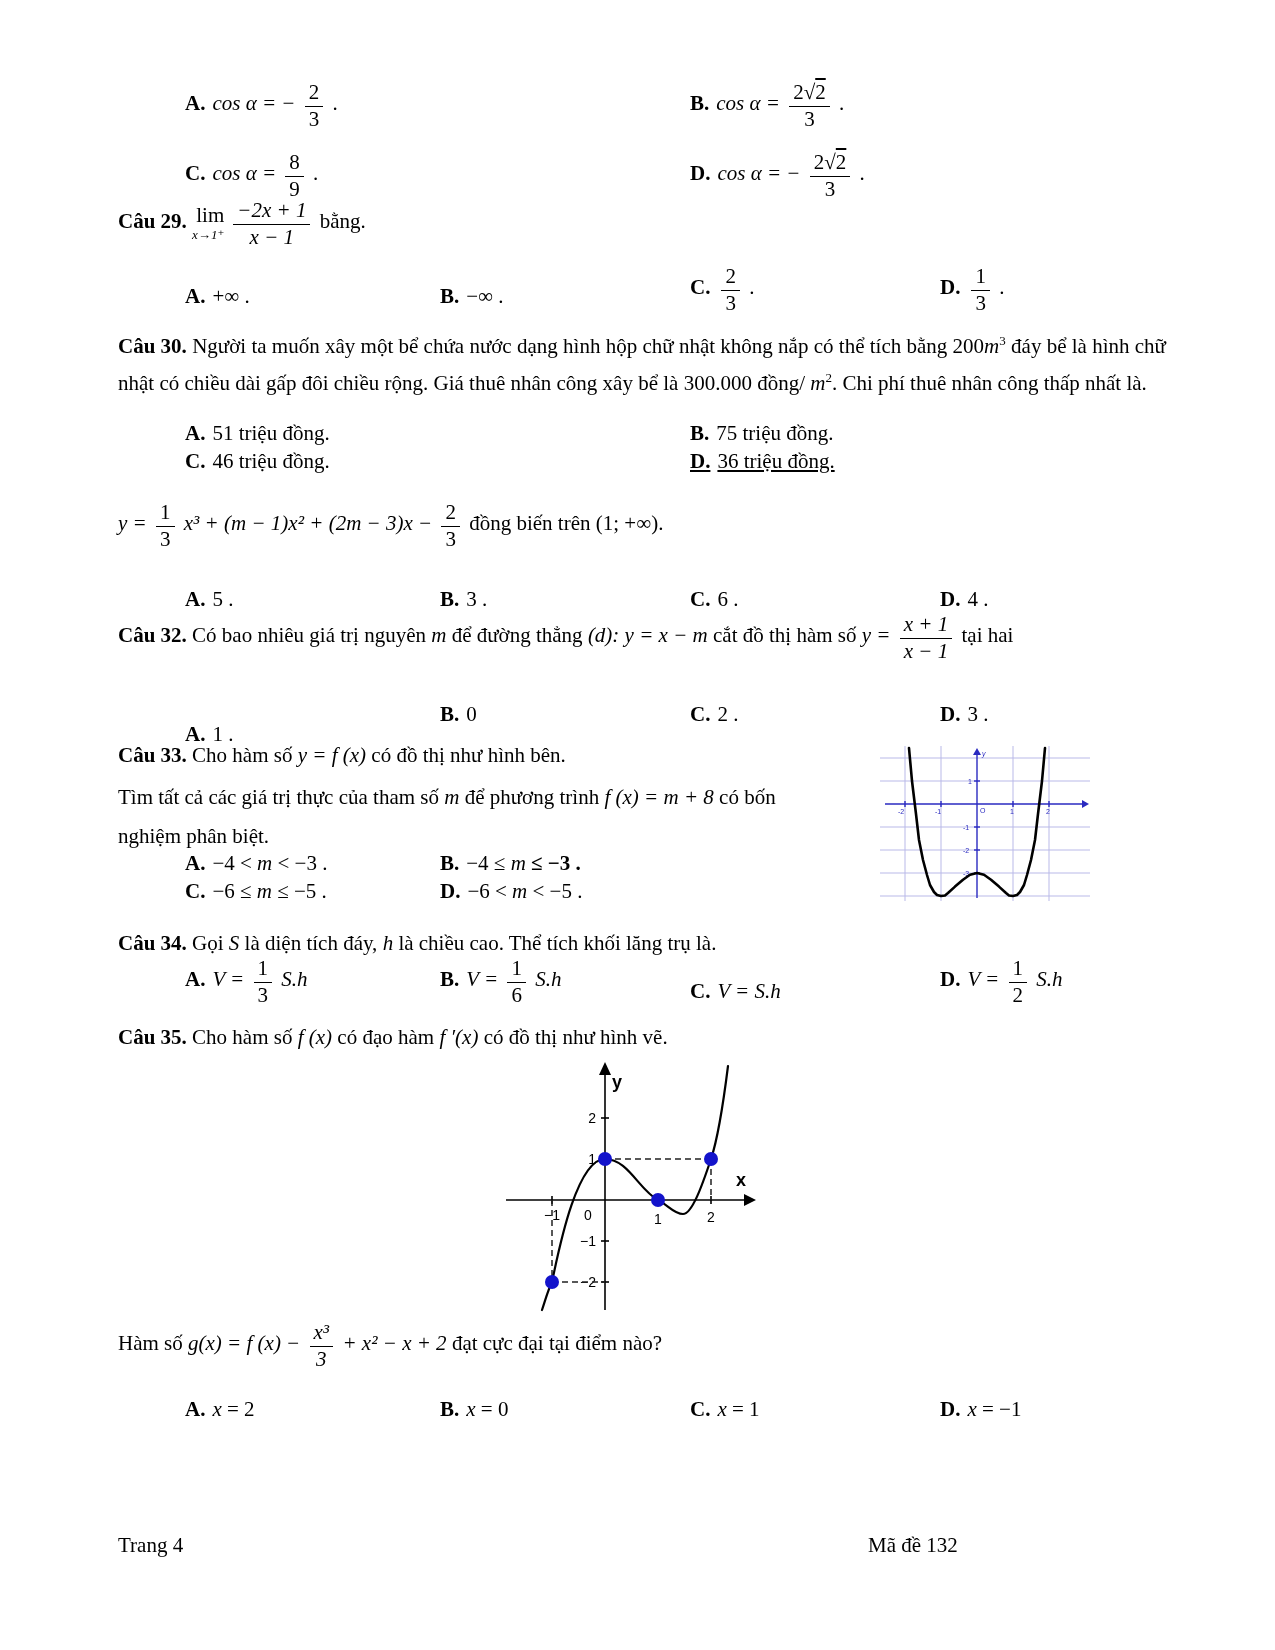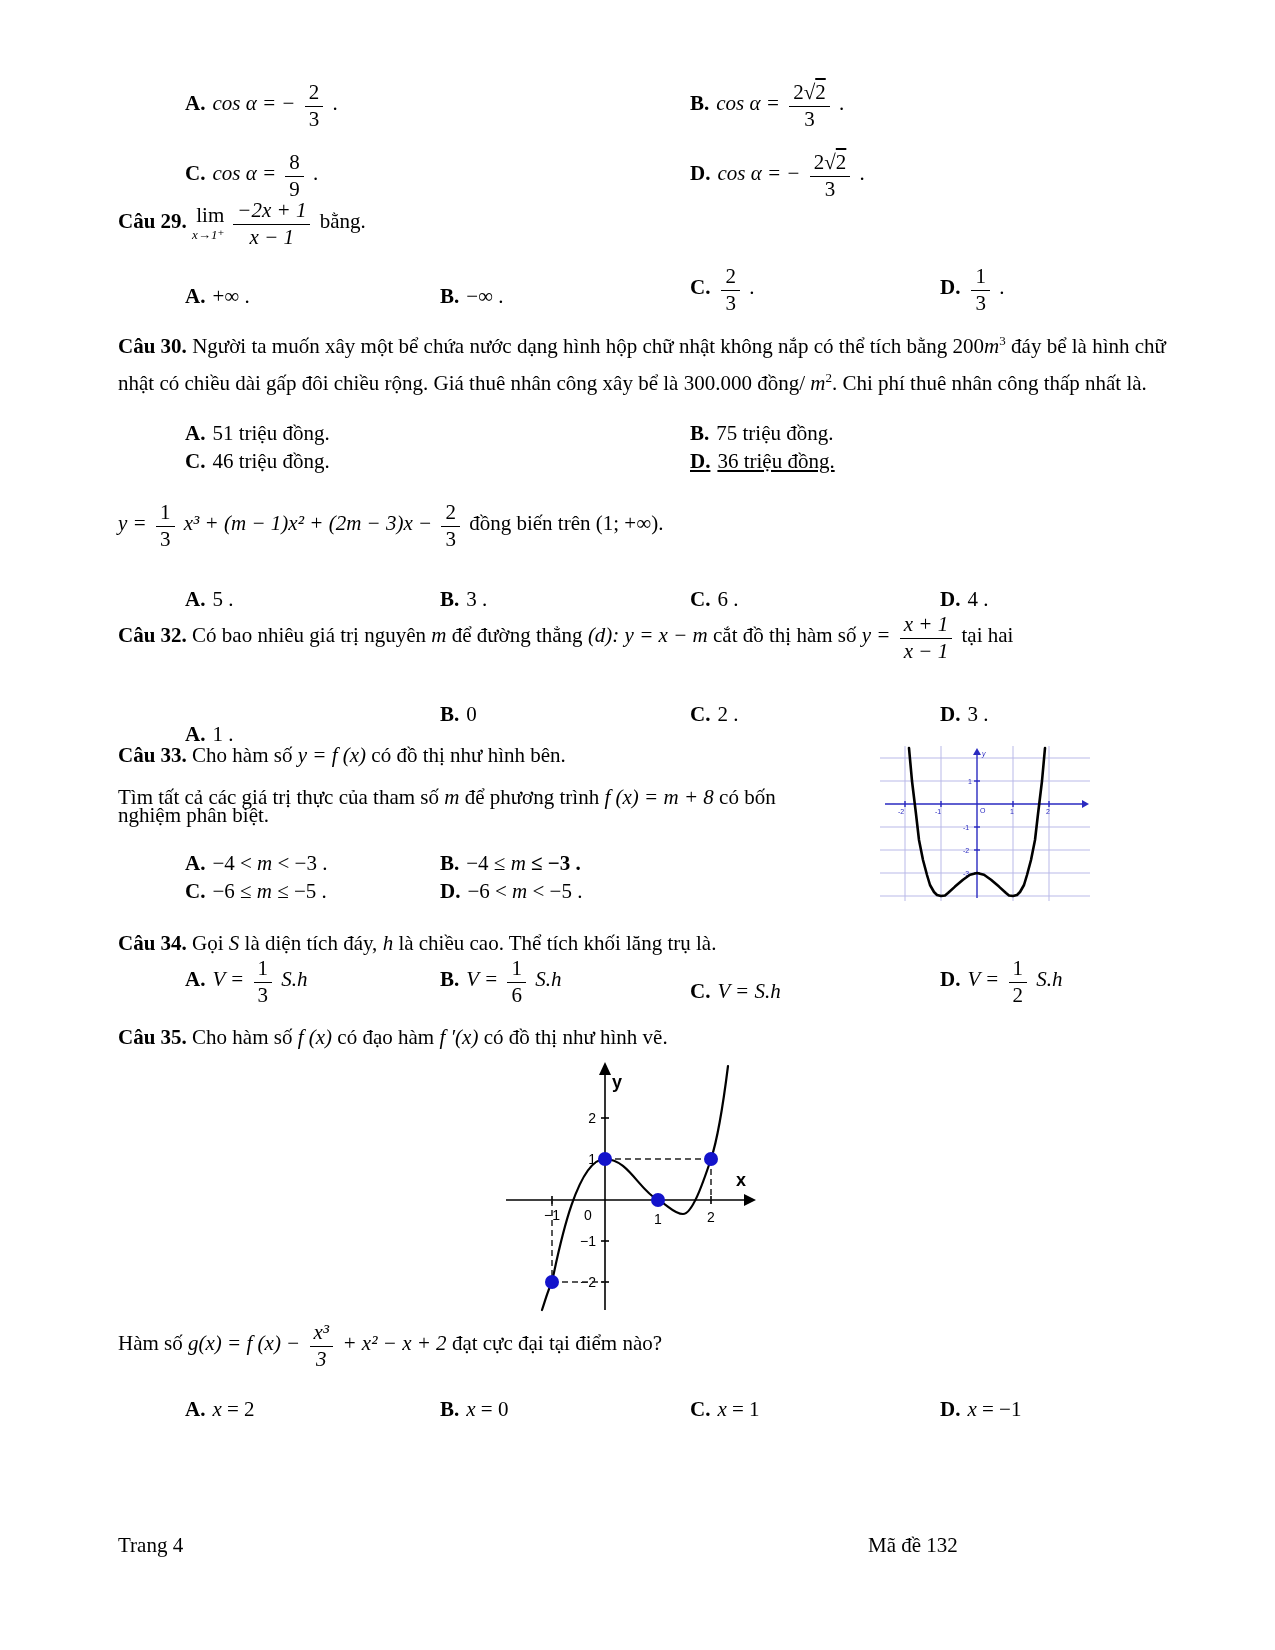--- a/index.html
+++ b/index.html
@@ -71,21 +71,21 @@
   <span class="abs" style="left:440px;top:701px;"><span class="ok">B.</span><span>0</span></span>
   <span class="abs" style="left:690px;top:701px;"><span class="ok">C.</span><span>2 .</span></span>
   <span class="abs" style="left:940px;top:701px;"><span class="ok">D.</span><span>3 .</span></span>
 
   <span class="abs" style="left:118px;top:742px;">
     <span class="b">Câu 33.</span><span> Cho hàm số </span><span class="mi">y = f (x)</span><span> có đồ thị như hình bên.</span>
   </span>
   <span class="abs" style="left:118px;top:784px;">
     <span>Tìm tất cả các giá trị thực của tham số </span><span class="mi">m</span><span> để phương trình </span><span class="mi">f (x) = m + 8</span><span> có bốn</span>
   </span>
-  <span class="abs" style="left:118px;top:802px;"><span>nghiệm phân biệt.</span></span>
+  <span class="abs" style="left:118px;top:823px;"><span>nghiệm phân biệt.</span></span>
   <span class="abs" style="left:185px;top:850px;"><span class="ok">A.</span><span>−4 &lt; </span><span class="mi">m</span><span> &lt; −3 .</span></span>
   <span class="abs" style="left:440px;top:850px;"><span class="ok">B.</span><span>−4 ≤ </span><span class="mi">m</span><span class="b"> ≤ −3 .</span></span>
   <span class="abs" style="left:185px;top:878px;"><span class="ok">C.</span><span>−6 ≤ </span><span class="mi">m</span><span> ≤ −5 .</span></span>
   <span class="abs" style="left:440px;top:878px;text-align:right;"><span class="ok">D.</span><span>−6 &lt; </span><span class="mi">m</span><span> &lt; −5 .</span></span>
 
   <svg class="abs" style="left:880px;top:746px;" width="210" height="155" viewBox="0 0 210 155">
     <g stroke="#b9b9e8" stroke-width="1">
       <line x1="25" y1="0" x2="25" y2="155"></line>
         <line x1="61" y1="0" x2="61" y2="155"></line>
       <line x1="133" y1="0" x2="133" y2="155"></line>

